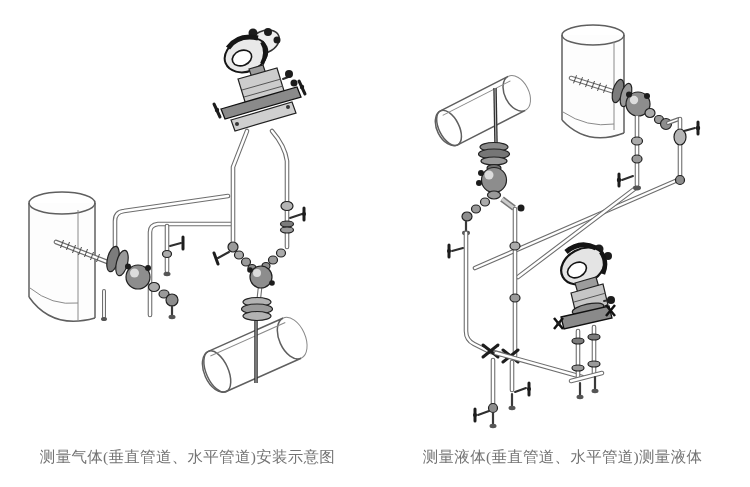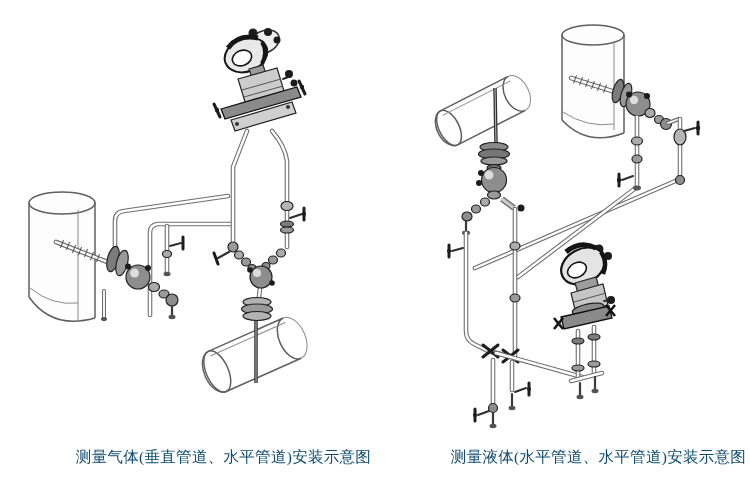--- a/index.html
+++ b/index.html
@@ -3,21 +3,21 @@
 <meta charset="utf-8">
 <style>
   html,body{margin:0;padding:0;}
   body{width:750px;height:487px;background:#ffffff;overflow:hidden;
        font-family:"Liberation Serif","DejaVu Serif",serif;}
   .page{position:relative;width:750px;height:487px;background:#fff;}
   figure{margin:0;padding:0;position:absolute;top:0;width:375px;height:487px;}
   figure.left{left:0;} figure.right{left:375px;}
   svg{position:absolute;top:0;left:0;filter:blur(0.35px);}
   figcaption{position:absolute;top:447px;width:100%;text-align:center;
-       font-size:15.5px;color:#0c4a6e;letter-spacing:0.3px;white-space:nowrap;padding-left:36px;}
+       font-size:15.5px;color:#737373;letter-spacing:0.3px;white-space:nowrap;}
   
   .po{fill:none;stroke:#6e6e6e;stroke-width:4.6;stroke-linecap:round;stroke-linejoin:round;}
   .pi{fill:none;stroke:#ffffff;stroke-width:2.4;stroke-linecap:round;stroke-linejoin:round;}
   .po2{fill:none;stroke:#6e6e6e;stroke-width:4;stroke-linecap:round;}
   .pi2{fill:none;stroke:#ffffff;stroke-width:1.8;stroke-linecap:round;}
   .tn{fill:none;stroke:#3a3a3a;stroke-width:2.2;stroke-linecap:round;}
   .ol{fill:none;stroke:#5f5f5f;stroke-width:1.5;}
   .in{fill:none;stroke:#8a8a8a;stroke-width:1;}
   .fit{stroke:#222;stroke-width:1.2;}
   .hb{stroke:#1d1d1d;stroke-width:3;stroke-linecap:round;fill:none;}
@@ -324,16 +324,16 @@
         <ellipse cx="203" cy="368" rx="6" ry="3" fill="#9a9a9a" class="fit"></ellipse>
         <ellipse cx="219" cy="364" rx="6" ry="3" fill="#9a9a9a" class="fit"></ellipse>
         <path class="po" d="M196,381 L227,373"></path>
           <path class="pi" d="M196,381 L227,373"></path>
         <path class="tn" d="M205,383 L205,395"></path>
         <path class="tn" d="M220,377 L220,389"></path>
         <ellipse cx="205" cy="397" rx="3.5" ry="2.2" fill="#555"></ellipse>
         <ellipse cx="220" cy="391" rx="3.5" ry="2.2" fill="#555"></ellipse>
       </g>
     </svg>
-    <figcaption>测量液体(水平管道、水平管道)安装示意图</figcaption>
+    <figcaption>测量液体(垂直管道、水平管道)测量液体</figcaption>
   </figure>
 
 </div>
 
 </body></html>

